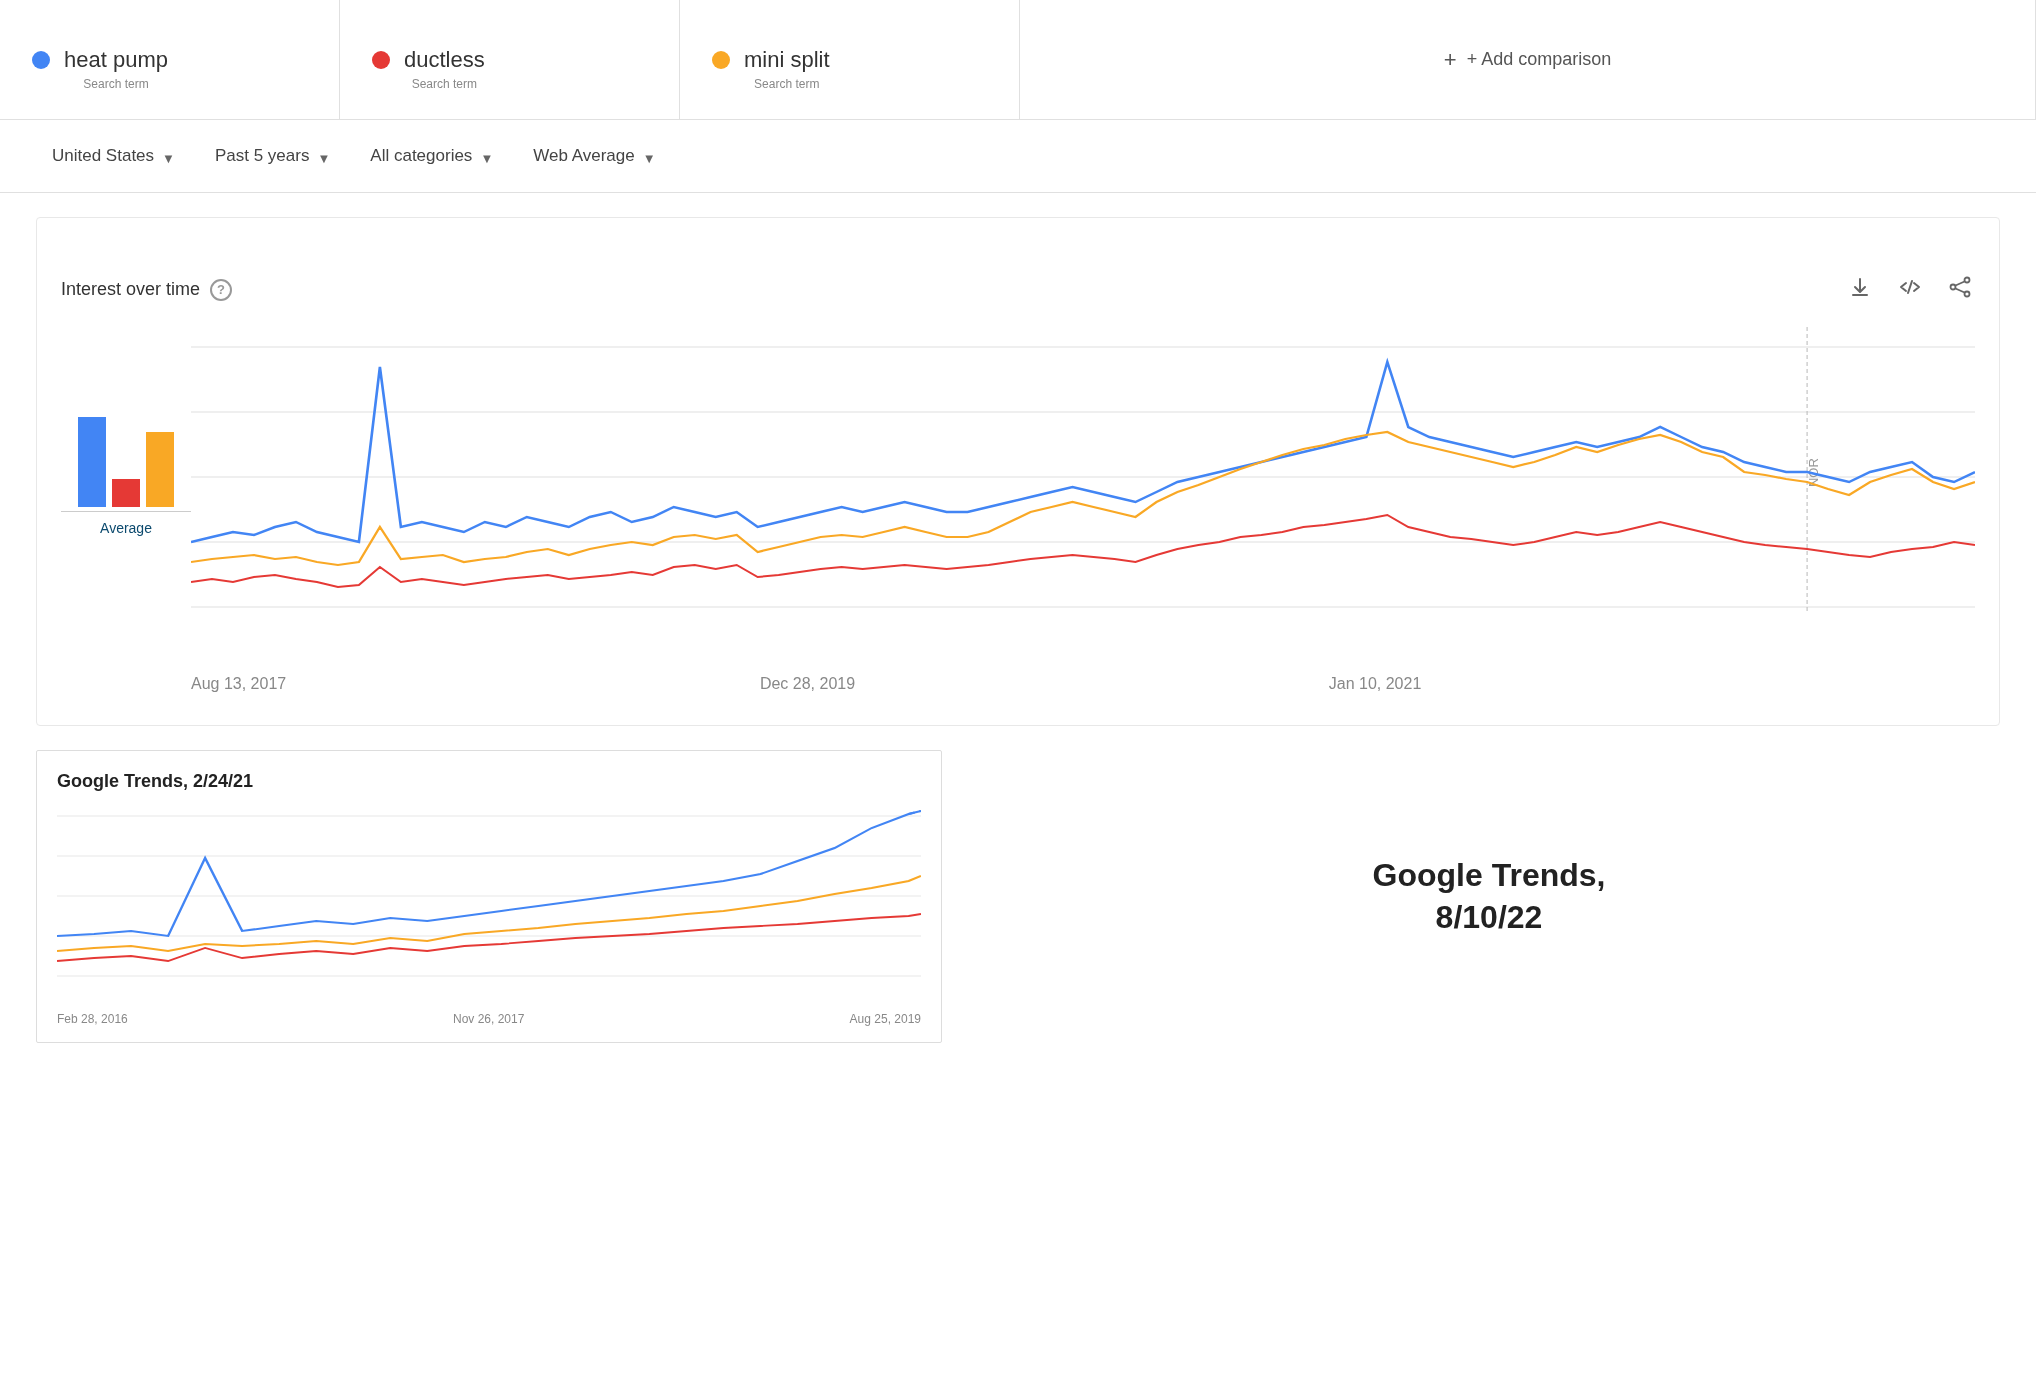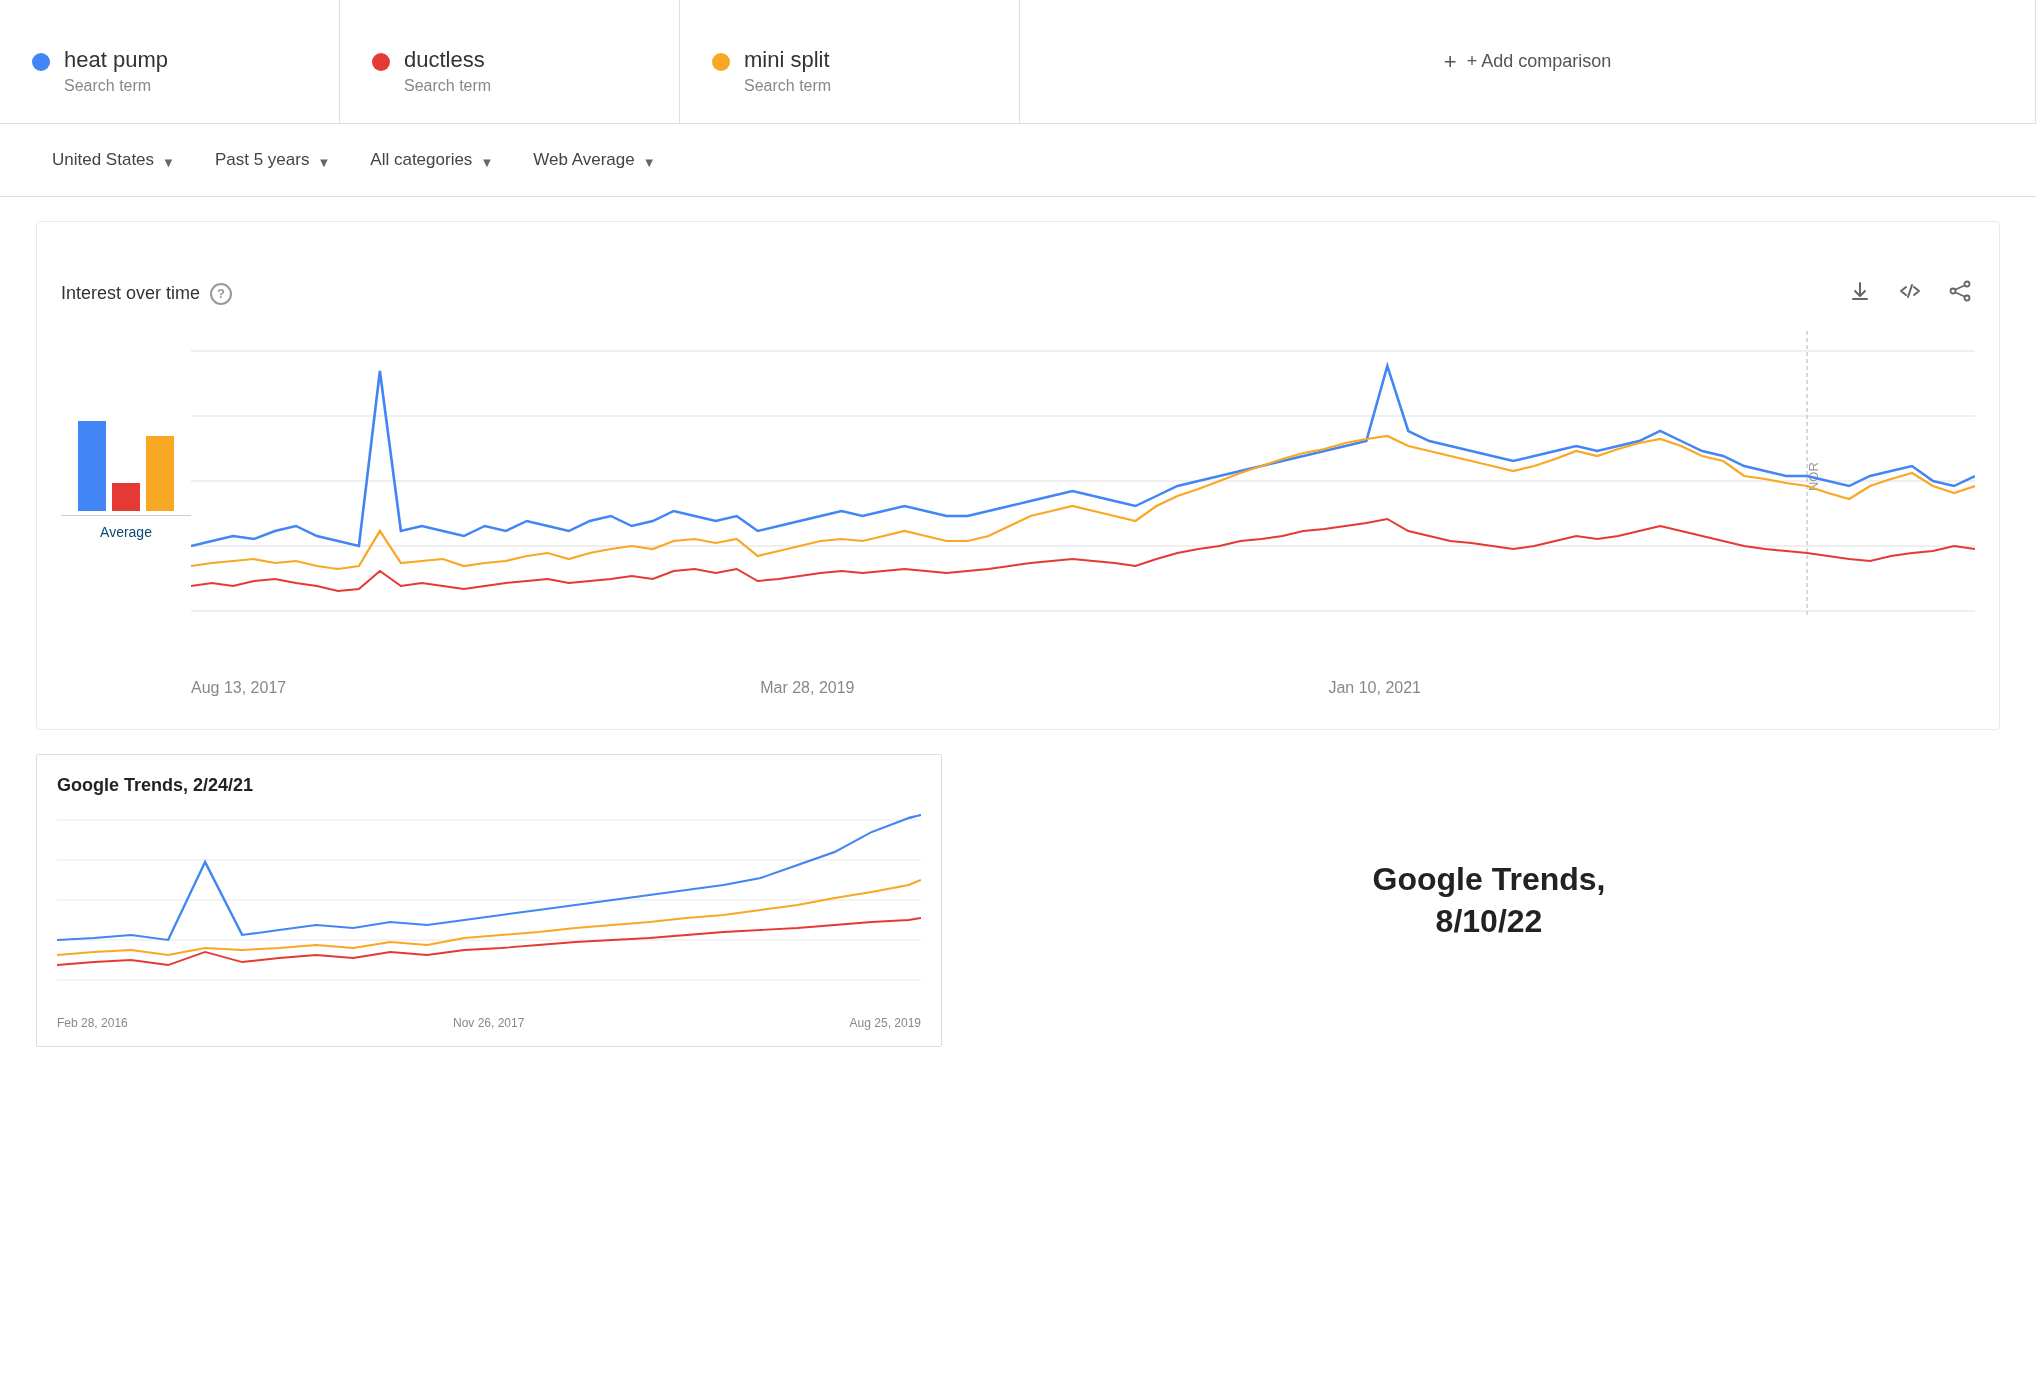--- a/index.html
+++ b/index.html
@@ -31,21 +31,21 @@
       width: 18px;
       height: 18px;
       border-radius: 50%;
       flex-shrink: 0;
     }
     .dot-blue { background: #4285F4; }
     .dot-red { background: #E53935; }
     .dot-yellow { background: #F9A825; }
     .term-text { display: flex; flex-direction: column; margin-top: 19px; }
     .term-name { font-size: 22px; font-weight: 400; color: #333; }
-    .term-type { font-size: 16px; color: #888; margin-top: 4px; }
+    .term-type { font-size: 12px; color: #888; margin-top: 4px; text-align: center; }
 
     
     .filter-bar {
       display: flex;
       align-items: center;
       padding: 18px 36px;
       gap: 8px;
       border-bottom: 1px solid #e0e0e0;
       background: #fff;
     }
@@ -367,21 +367,21 @@
               1140,105 1160,115 1180,120 1200,125 1220,130 1240,135
               1260,140 1280,135 1300,128 1320,120 1340,125 1360,118
               1380,112 1400,108 1420,115 1440,125 1460,130 1480,145
               1500,148 1520,152 1540,155 1560,162 1580,168 1600,155
               1620,148 1640,142 1660,155 1680,162 1700,155
             "></polyline>
         </svg>
       </div>
       <div class="chart-x-labels">
         <span>Aug 13, 2017</span>
-        <span>Mar 28, 2019</span>
+        <span>Dec 28, 2019</span>
         <span>Jan 10, 2021</span>
         <span style="width:80px"></span>
       </div>
     </div>
   </div>
 </div>
 
 <div class="bottom-section">
 
   <div class="bottom-left">

